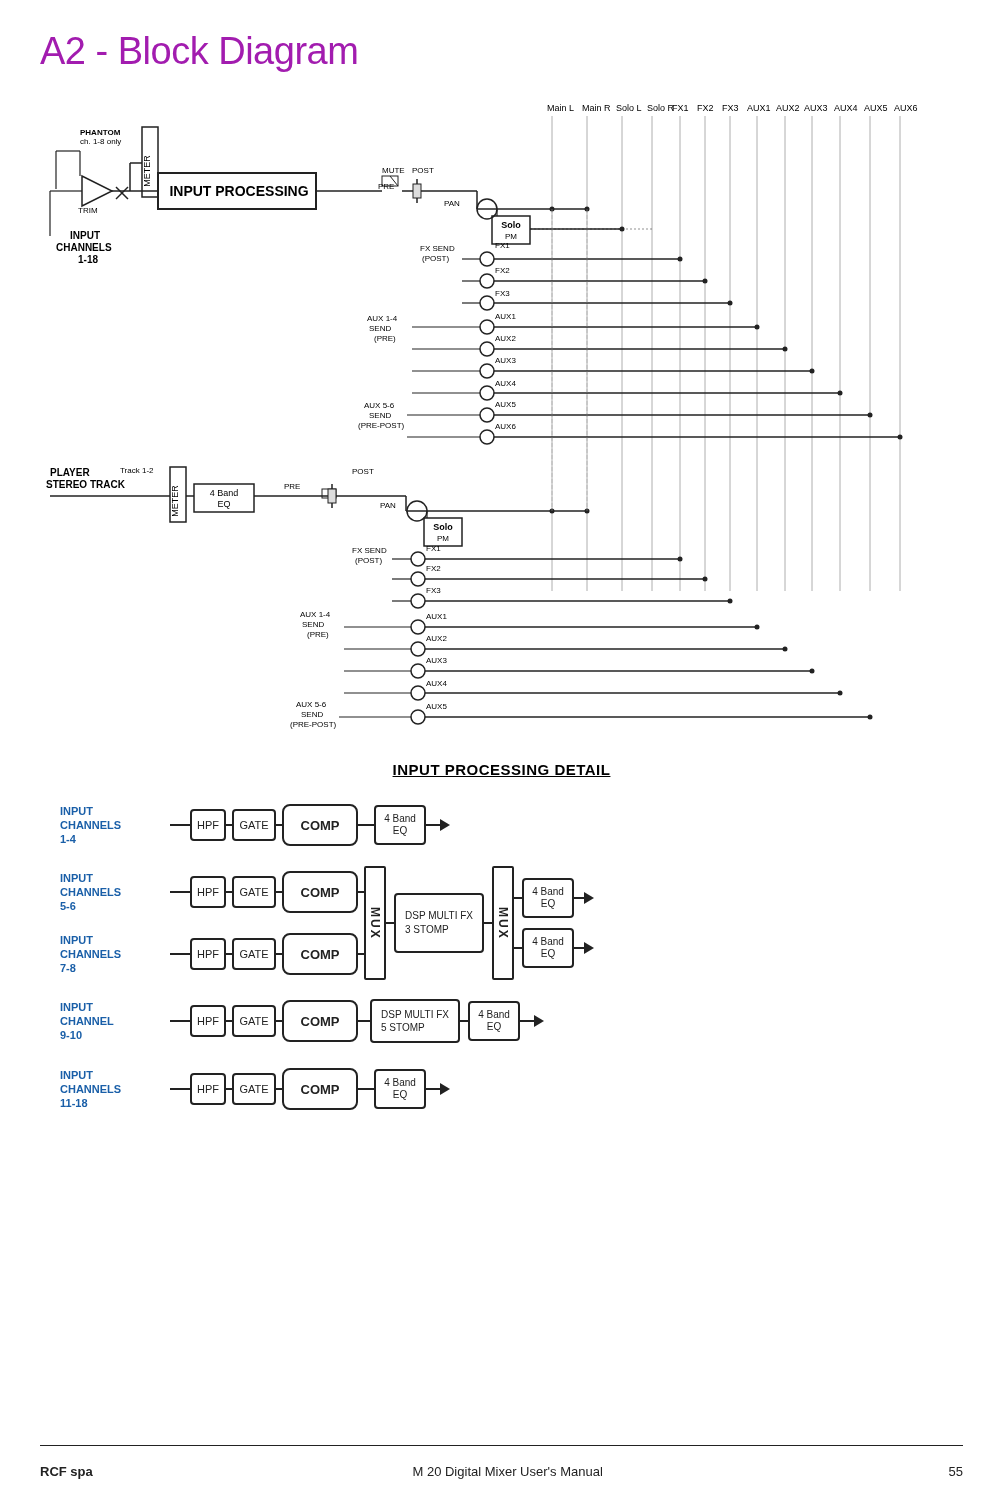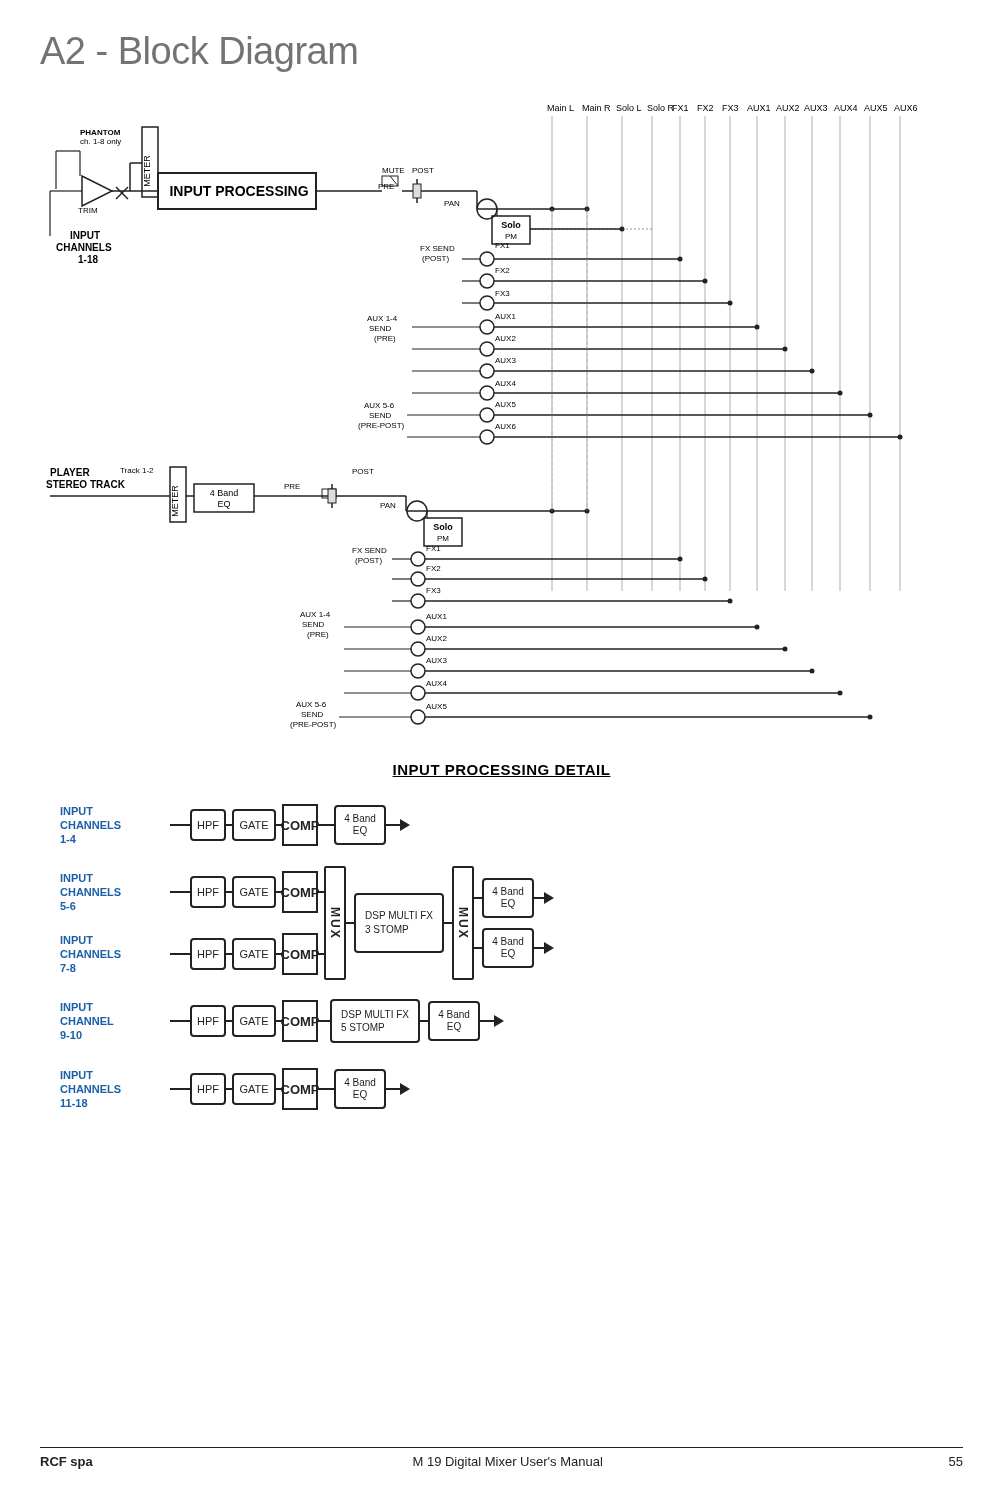--- a/index.html
+++ b/index.html
@@ -14,21 +14,21 @@
     .page {
       width: 1003px;
       min-height: 1487px;
       background: #fff;
       padding: 30px 40px 20px 40px;
       position: relative;
     }
     .page-title {
       font-size: 38px;
       font-weight: 300;
-      color: #737373;
+      color: #a21caf;
       margin-bottom: 18px;
       letter-spacing: -0.5px;
     }
 
     
     .block-diagram-area {
       width: 920px;
       height: 660px;
       position: relative;
       margin: 0 auto 10px auto;
@@ -93,44 +93,44 @@
       align-items: center;
       justify-content: center;
       font-size: 11px;
       font-weight: normal;
       color: #222;
       white-space: nowrap;
       text-align: left;
     }
     .box-hpf { width: 36px; height: 32px; border-radius: 4px; }
     .box-gate { width: 44px; height: 32px; border-radius: 4px; }
-    .box-comp { width: 36px; height: 42px; border-radius: 0; font-weight: bold; font-size: 13px; }
+    .box-comp { width: 76px; height: 42px; border-radius: 8px; font-weight: bold; font-size: 13px; }
     .box-4band { width: 52px; height: 40px; border-radius: 4px; font-size: 10px; text-align: center; line-height: 1.2; }
     .box-dsp { width: 90px; height: 46px; border-radius: 4px; font-size: 10px; text-align: left; line-height: 1.3; }
     .box-mux { width: 22px; height: 68px; border-radius: 2px; font-size: 10px; line-height: 1.2; letter-spacing: 1px; }
     .arrow-end {
       width: 0;
       height: 0;
       border-top: 6px solid transparent;
       border-bottom: 6px solid transparent;
       border-left: 10px solid #222;
       display: inline-block;
     }
 
     
     .footer {
       position: absolute;
-      bottom: 18px;
+      bottom: 8px;
       left: 40px;
       right: 40px;
       display: flex;
       justify-content: space-between;
       align-items: center;
       border-top: 1.5px solid #222;
-      padding-top: 6px;
+      padding-top: 18px;
     }
     .footer-left { font-size: 13px; font-weight: bold; color: #222; }
     .footer-center { font-size: 13px; color: #222; }
     .footer-right { font-size: 13px; color: #222; margin-left: 26px; }
   </style>
 </head>
 <body>
 
 <div class="page">
 
@@ -515,17 +515,17 @@
           <span class="h-line" style="width:14px;"></span>
           <span class="arrow-end"></span>
         </div>
       </div>
 
     </div>
   </div>
 
   <div class="footer">
     <span class="footer-left">RCF spa</span>
-    <span class="footer-center">M 19 Digital Mixer User's Manual</span>
+    <span class="footer-center">M 20 Digital Mixer User's Manual</span>
     <span class="footer-right">55</span>
   </div>
 
 </div>
 
 </body></html>

